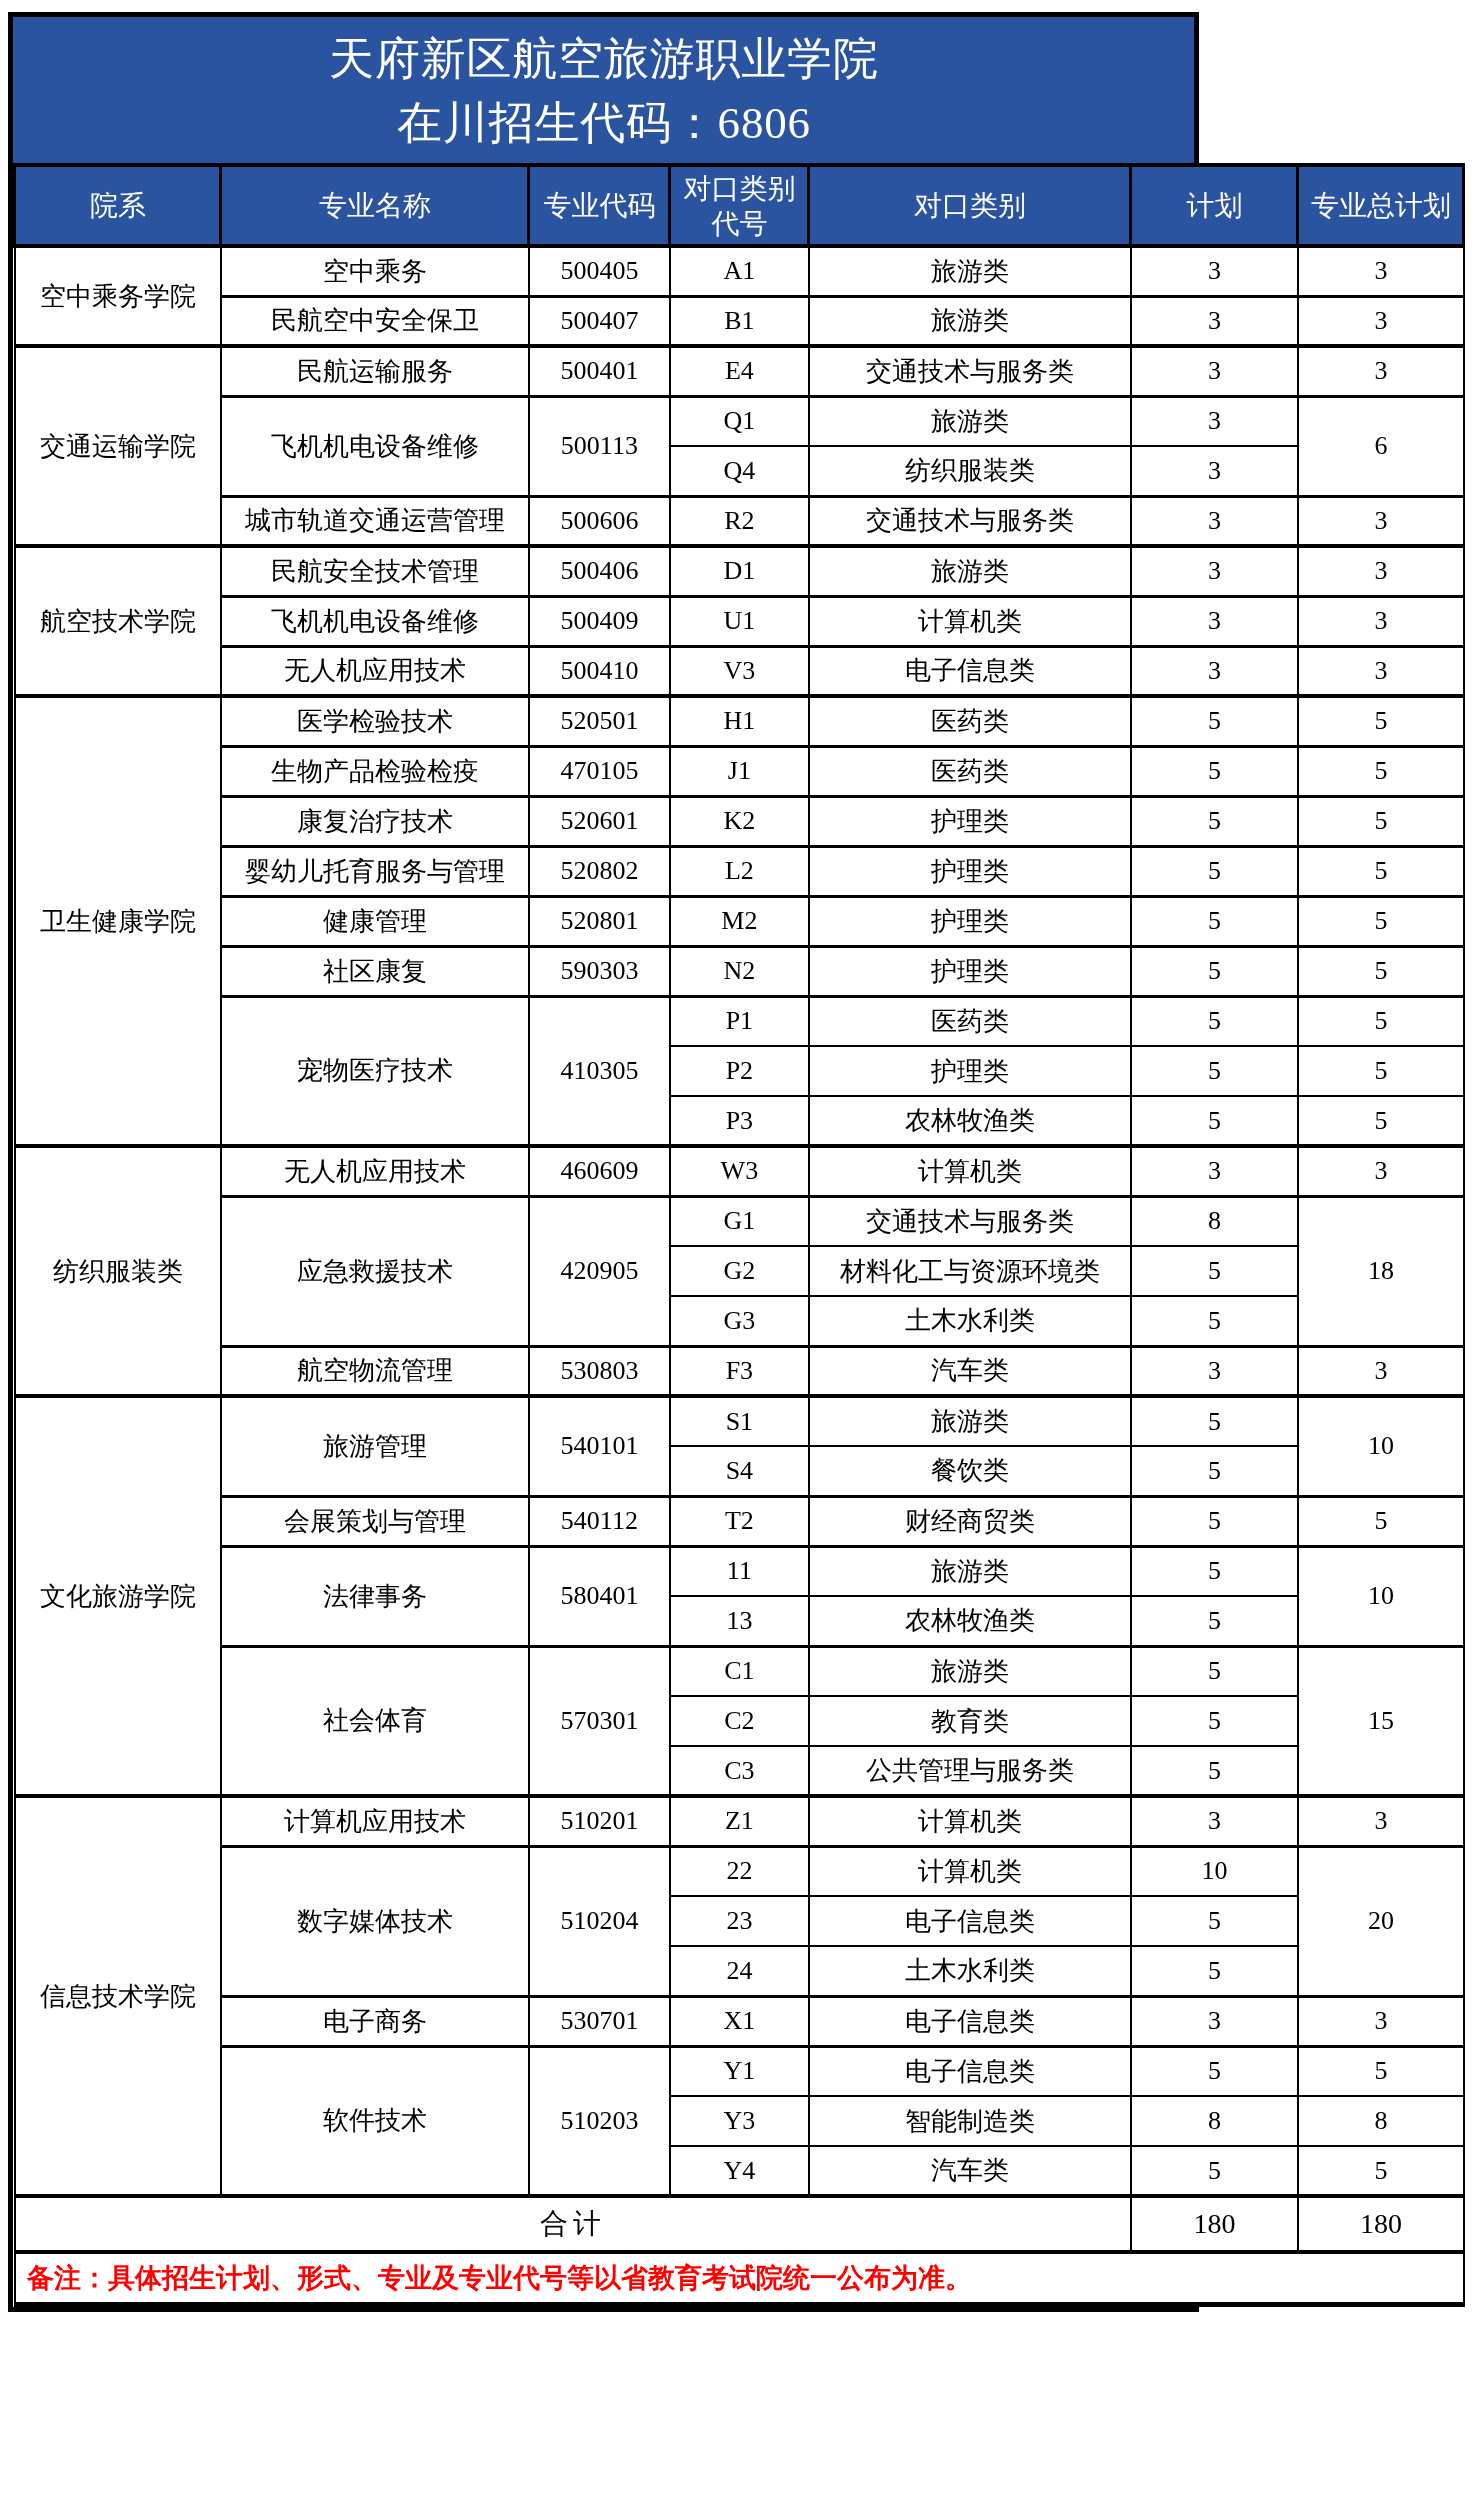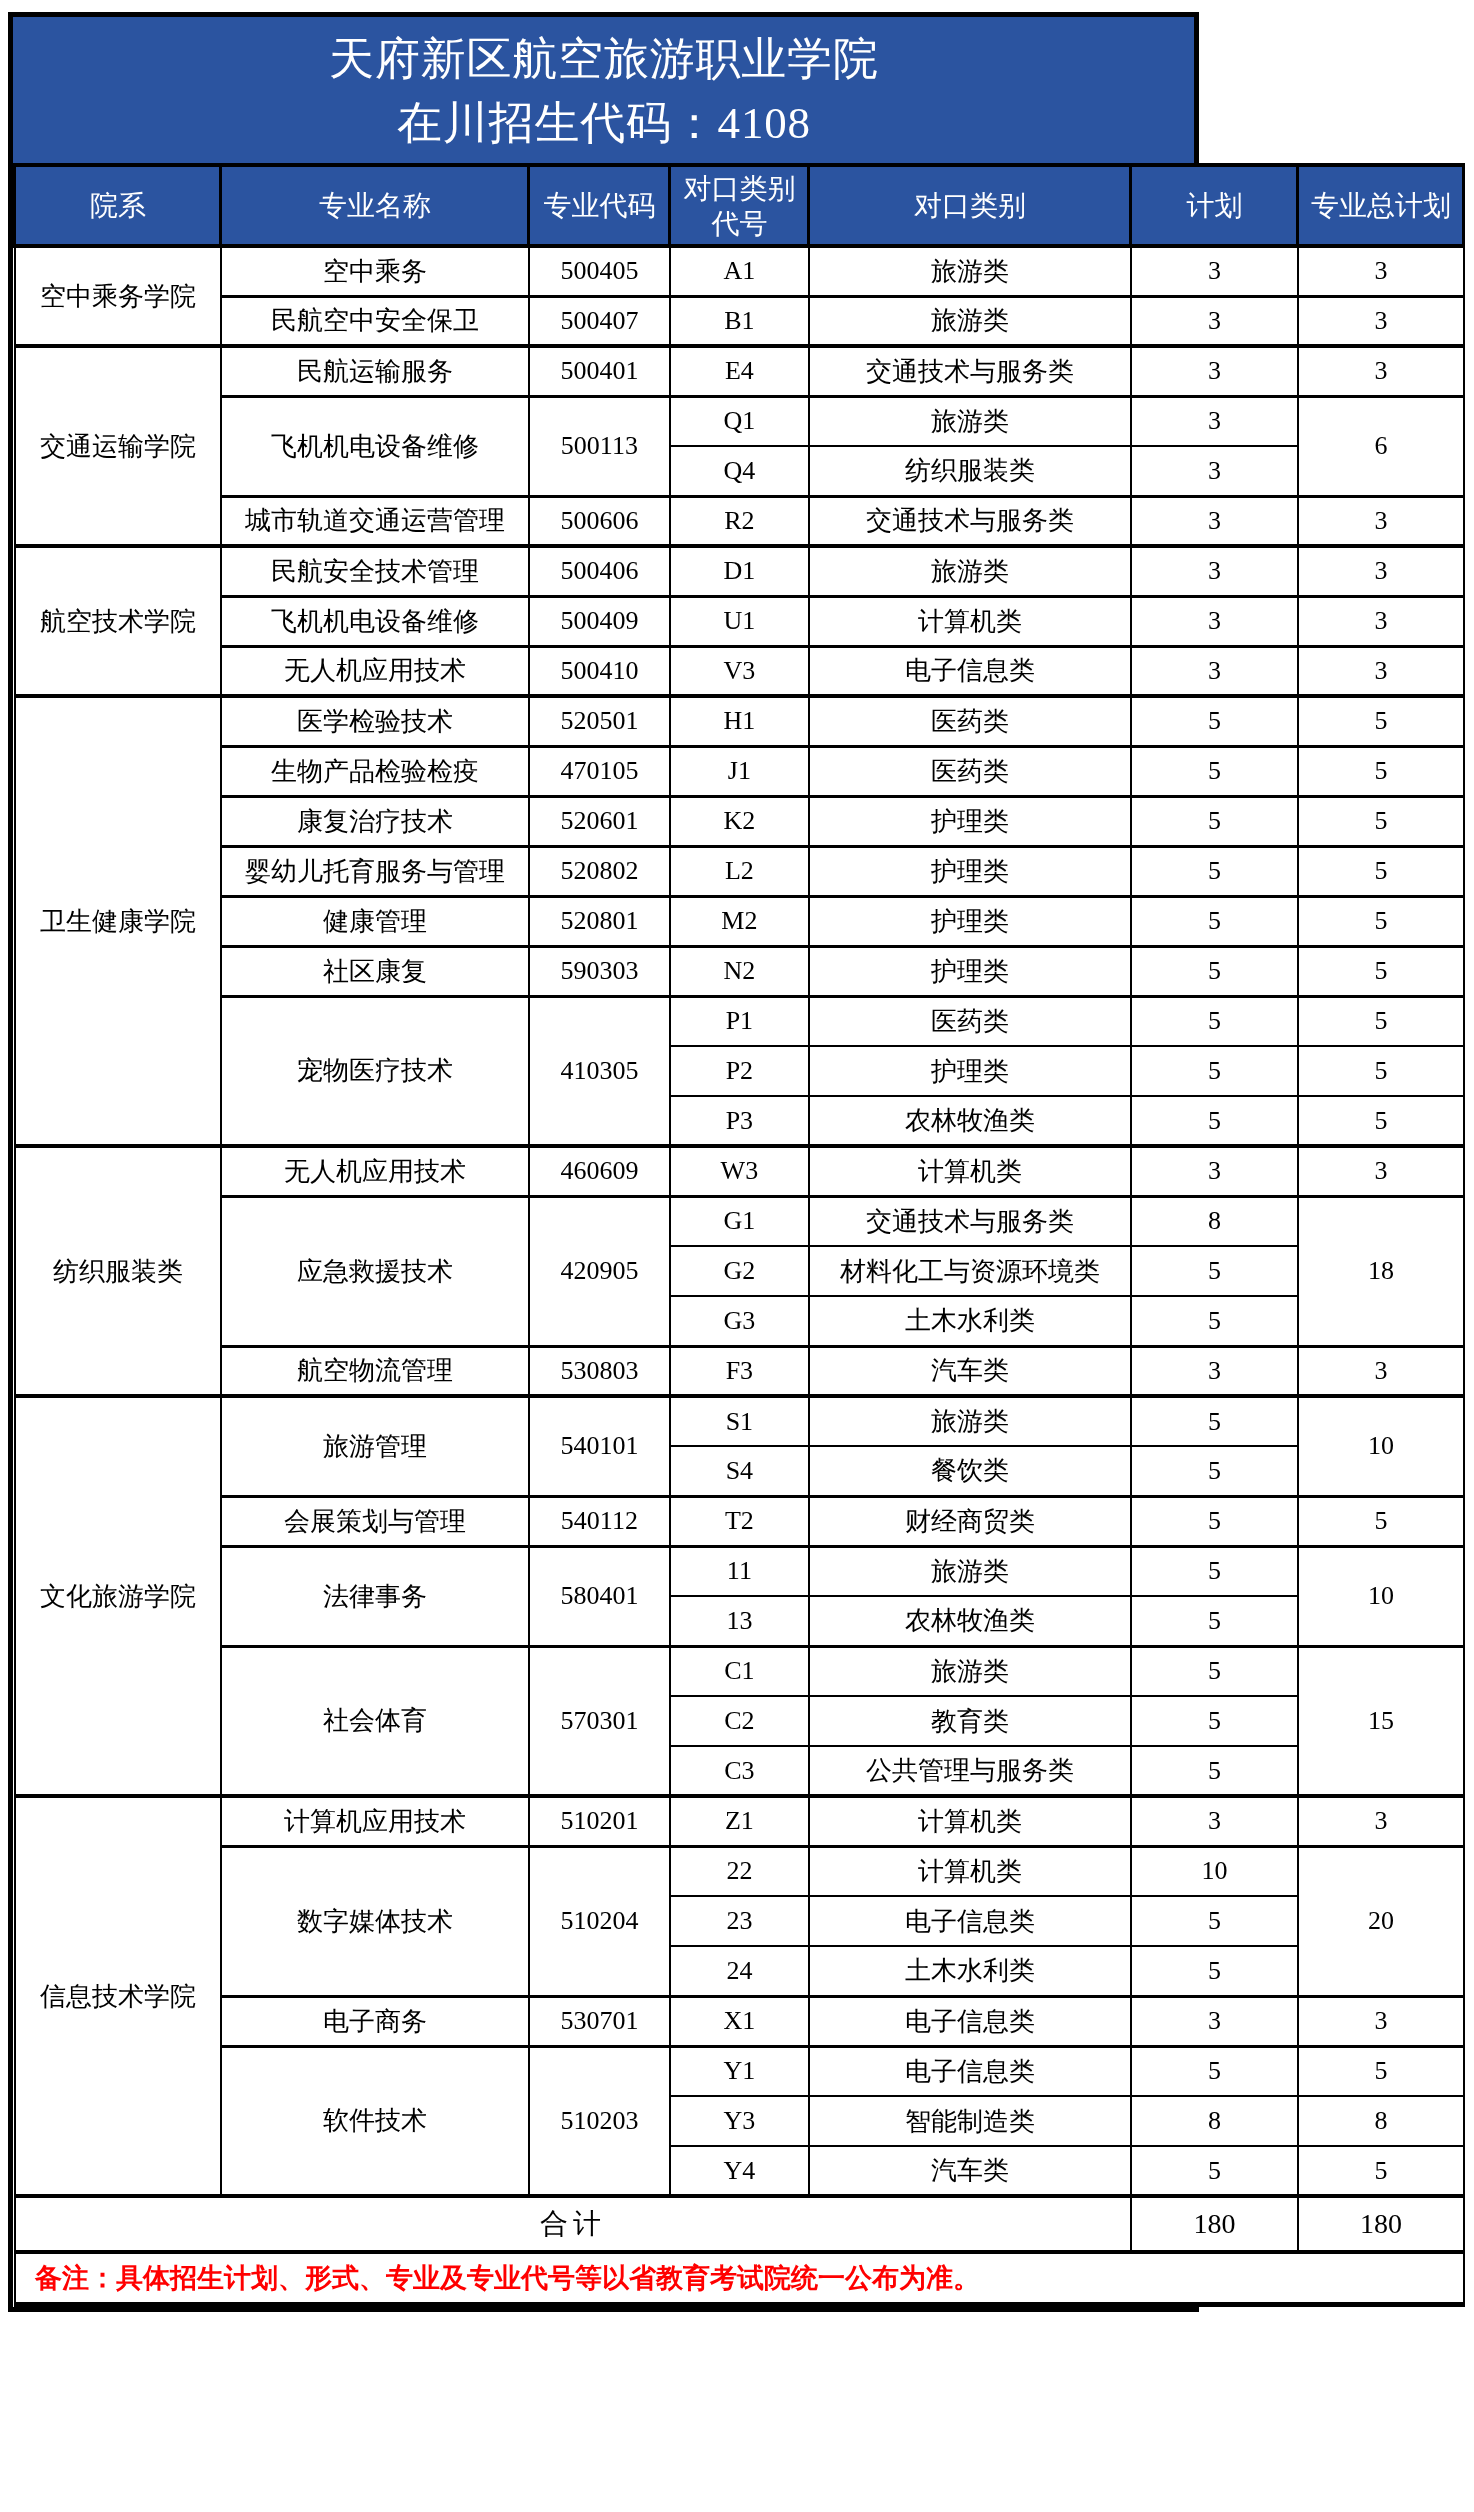--- a/index.html
+++ b/index.html
@@ -76,31 +76,31 @@
     letter-spacing:5px;
     margin-left:17px;
   }
   .total-row td.num{letter-spacing:0;font-family:Liberation Serif, serif;}
   .remark-row td{
     text-align:left;
     color:var(--remark-text);
     font-weight:700;
     font-size:27px;
     height:52px;
-    padding-left:19px;
+    padding-left:11px;
     border-bottom-width:5px;
   }
 </style>
 </head>
 <body>
 
 <div class="sheet">
   <div class="title-block">
     <div class="title-line">天府新区航空旅游职业学院</div>
-    <div class="title-line">在川招生代码：4108</div>
+    <div class="title-line">在川招生代码：6806</div>
   </div>
 
   <table>
     <colgroup>
       <col class="c1">
         <col class="c2">
         <col class="c3">
         <col class="c4">
         <col class="c5">
         <col class="c6">

